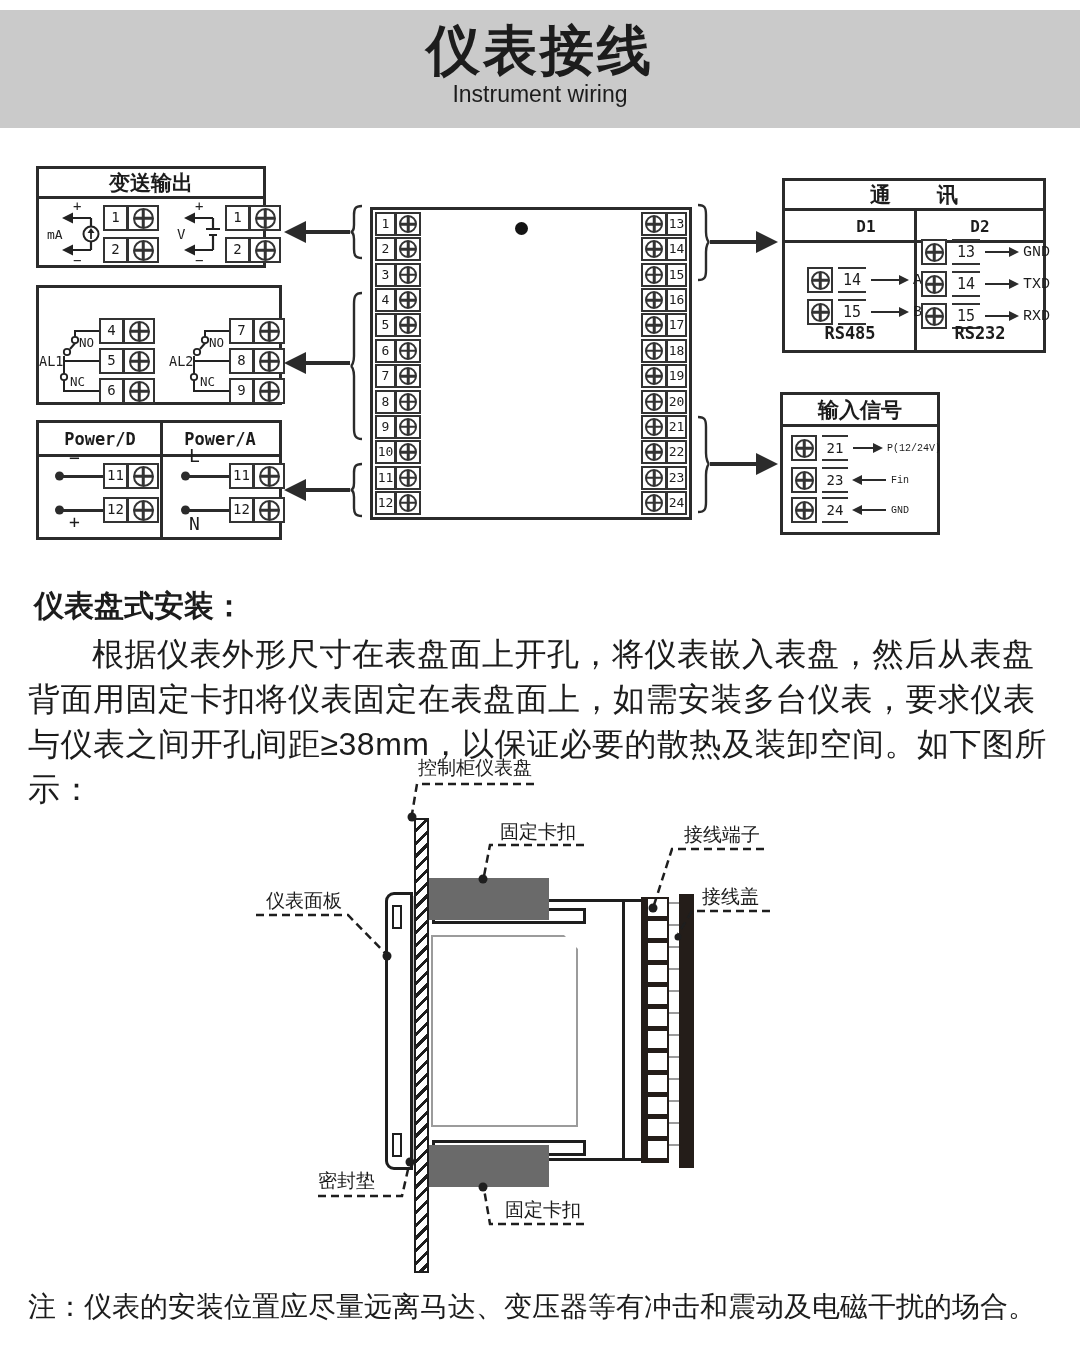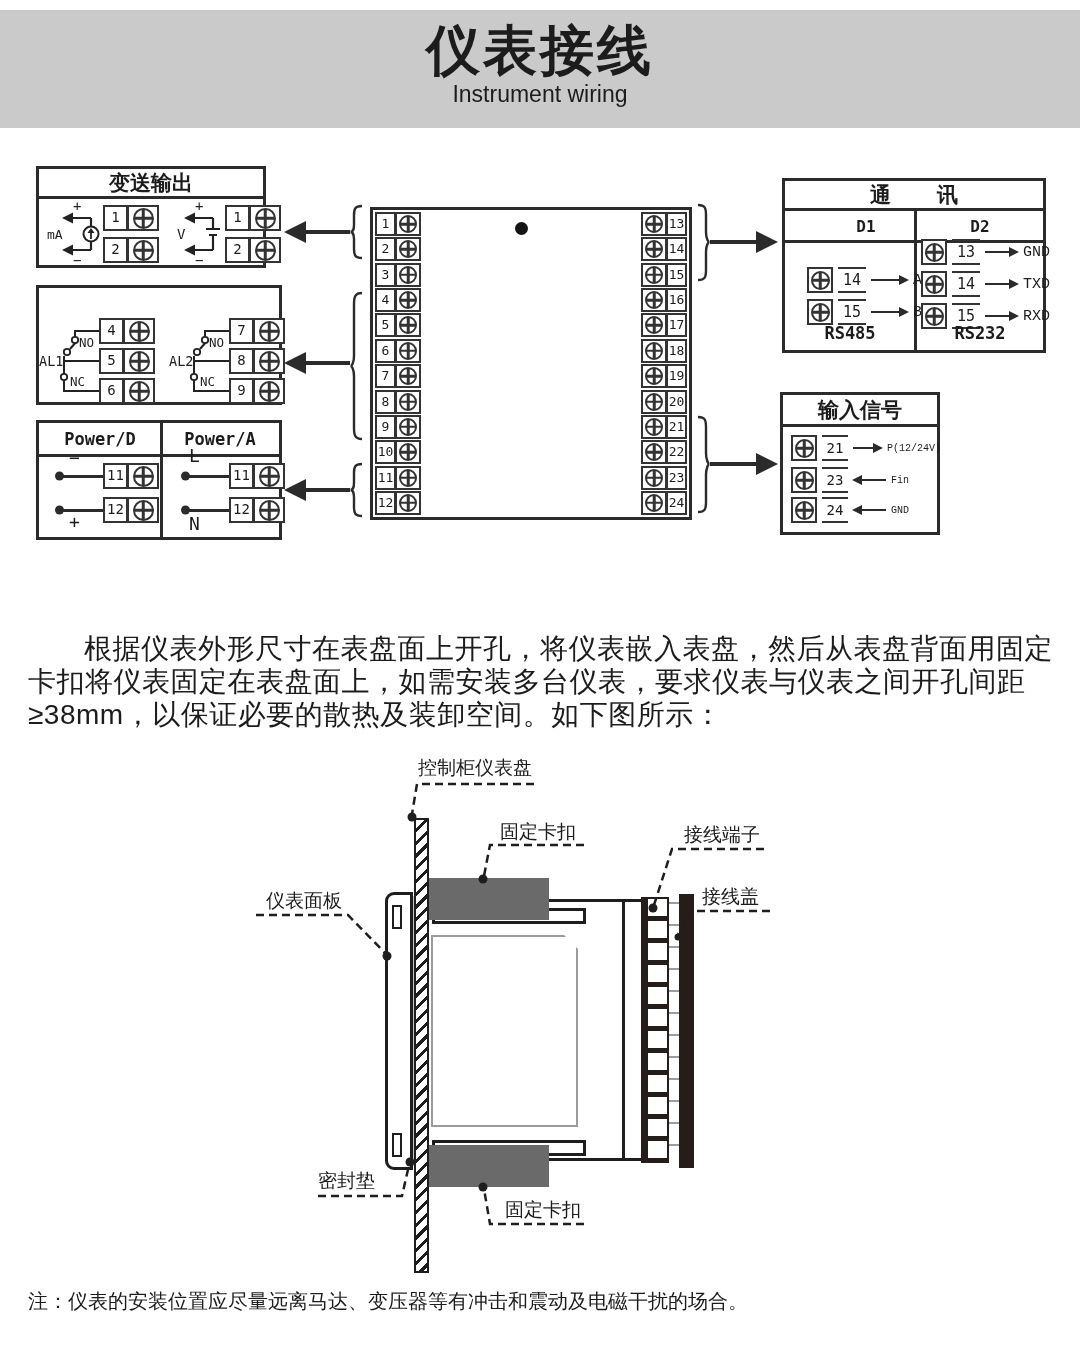--- a/index.html
+++ b/index.html
@@ -54,22 +54,22 @@
 .phead{position:absolute;height:34px;border-bottom:3px solid #2b2b2b;display:flex;align-items:center;justify-content:center;
   font-family:"DejaVu Sans Mono",monospace;font-size:17px;font-weight:bold}
 .psign{position:absolute;font-family:"DejaVu Sans Mono",monospace;font-size:18px}
 .pwire{position:absolute;height:2.5px;background:#2b2b2b}
 .pwire::before{content:"";position:absolute;left:-2px;top:50%;transform:translateY(-50%);
   width:9px;height:9px;border-radius:50%;background:#2b2b2b}
 .holedot{position:absolute;width:13px;height:13px;border-radius:50%;background:#141414}
 .glyph text{font-family:"DejaVu Sans Mono",monospace;fill:#222}
 
 .heading{position:absolute;font-size:30px;font-weight:bold}
-.para{position:absolute;font-size:28px;line-height:33px;text-indent:2em;letter-spacing:.5px}
-.note{position:absolute;font-size:20px}
+.para{position:absolute;font-size:32px;line-height:45px;text-indent:2em;letter-spacing:.5px}
+.note{position:absolute;font-size:28px}
 .dlabel{position:absolute;font-size:19px;white-space:nowrap}
 
 .hatch{position:absolute;left:414px;top:818px;width:15px;height:455px;border:2px solid #1e1e1e;background:
   repeating-linear-gradient(135deg,#fff 0 6px,#1e1e1e 6px 9px);z-index:6}
 .gasket{position:absolute;left:411px;top:896px;width:8px;height:270px;background:#c6c6c6;z-index:4}
 .bezel{position:absolute;left:385px;top:892px;width:28px;height:278px;border:3px solid #1e1e1e;
   border-radius:9px 0 0 9px;background:#fff;z-index:5}
 .slot{position:absolute;width:10px;height:24px;border:2px solid #1e1e1e;background:#fff;z-index:7}
 .mbody{position:absolute;left:429px;top:899px;width:196px;height:262px;border:3px solid #1e1e1e;border-left:none;background:#fff;z-index:1}
 .display{position:absolute;left:431px;top:935px;width:147px;height:192px;border:2px solid #9b9b9b;background:#fff;z-index:2;
@@ -473,20 +473,21 @@
     <div class="crow small" style="left:8px;top:102px">
       <span class="tscr">
           <i class="screw"></i>
         </span>
         <span class="cnum">24</span>
         <span class="arrow l" style="width:24px"></span>
         <span class="clabel">GND</span>
     </div>
   </div>
 
+  <div class="heading" style="left:34px;top:586px">仪表盘式安装：</div>
   <div class="para" style="left:28px;top:632px;width:1030px">根据仪表外形尺寸在表盘面上开孔，将仪表嵌入表盘，然后从表盘背面用固定卡扣将仪表固定在表盘面上，如需安装多台仪表，要求仪表与仪表之间开孔间距≥38mm，以保证必要的散热及装卸空间。如下图所示：</div>
 
   <div>
     <div class="hatch"></div>
     <div class="gasket"></div>
     <div class="bezel"></div>
     <div class="slot" style="left:392px;top:905px"></div>
     <div class="slot" style="left:392px;top:1133px"></div>
     <div class="mbody"></div>
     <div class="display"></div>

